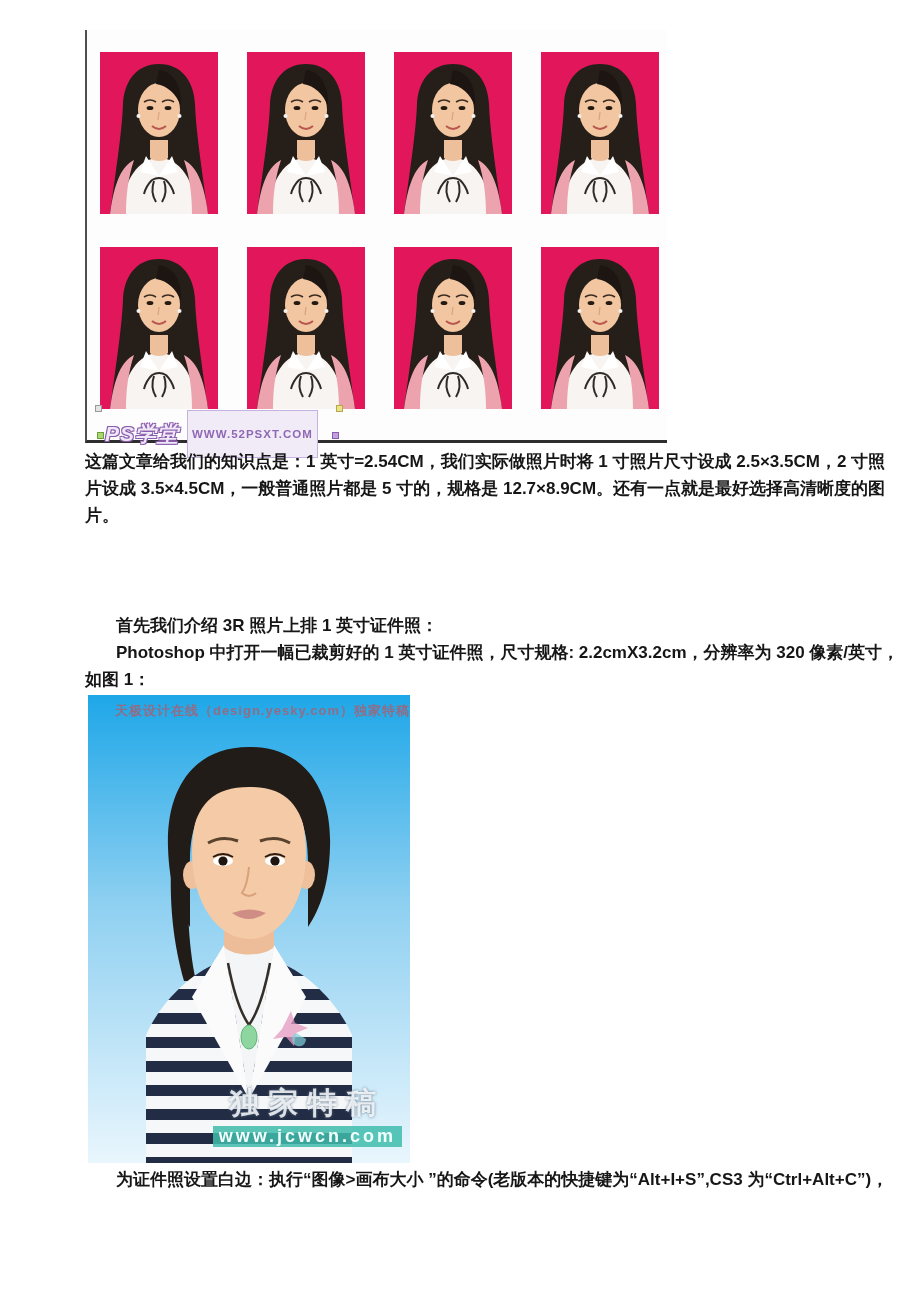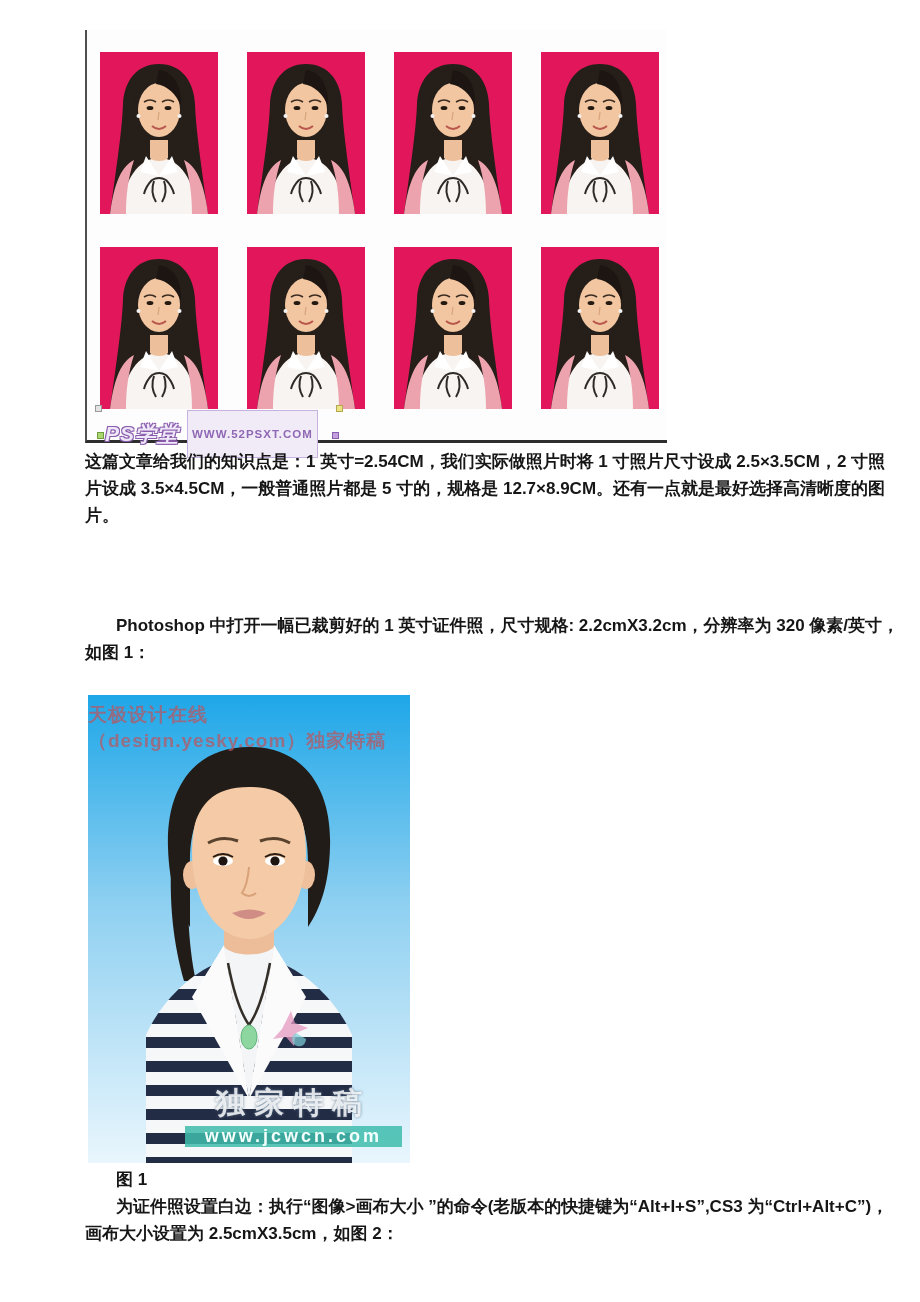--- a/index.html
+++ b/index.html
@@ -59,41 +59,41 @@
   .p-intro { top:612px; }
   .p-canvas { top:1166px; }
   
   .figure1 {
     position:absolute; left:88px; top:695px;
     width:322px; height:468px; overflow:hidden;
   }
   .figure1 svg.portrait { position:absolute; left:0; top:0; width:100%; height:100%; display:block; }
   .fig-wm-top {
     position:absolute; left:0; top:7px; width:100%;
-    text-align:left;
-    font-size:19px; font-weight:bold;
+    text-align:right;
+    font-size:13px; font-weight:bold;
     color:rgba(186,86,96,0.72);
     letter-spacing:1px;
   }
   .fig-brand {
     position:absolute; right:8px; bottom:16px;
     text-align:center;
   }
   .fig-brand-cn {
     font-size:30px; font-weight:bold; letter-spacing:9px;
     color:rgba(255,255,255,0.82);
     text-shadow:0 0 3px rgba(90,115,140,0.9);
     white-space:nowrap;
   }
   .fig-brand-url {
     display:inline-block; margin-top:2px;
     font-size:18px; font-weight:bold; letter-spacing:3px;
     color:#f2fffd;
     background:rgba(62,188,172,0.85);
-    padding:0 20px;
+    padding:0 6px;
   }
 </style>
 </head>
 <body>
 
 <svg width="0" height="0" style="position:absolute" aria-hidden="true">
   <defs>
     <linearGradient id="bgblue" x1="0" y1="0" x2="0" y2="1">
       <stop offset="0" stop-color="#1ea7e8"></stop>
       <stop offset="0.45" stop-color="#8fd0f1"></stop>
@@ -215,34 +215,33 @@
     </div>
   </div>
 
   <div class="textblock p-knowledge">
     <div class="tline">这篇文章给我们的知识点是：1 英寸=2.54CM，我们实际做照片时将 1 寸照片尺寸设成 2.5×3.5CM，2 寸照</div>
     <div class="tline">片设成 3.5×4.5CM，一般普通照片都是 5 寸的，规格是 12.7×8.9CM。还有一点就是最好选择高清晰度的图</div>
     <div class="tline">片。</div>
   </div>
 
   <div class="textblock p-intro">
+    <div class="tline indent">首先我们介绍 3R 照片上排 1 英寸证件照：</div>
     <div class="tline indent">Photoshop 中打开一幅已裁剪好的 1 英寸证件照，尺寸规格: 2.2cmX3.2cm，分辨率为 320 像素/英寸，</div>
     <div class="tline">如图 1：</div>
   </div>
 
   <div class="figure1">
     <svg class="portrait" viewBox="0 0 322 468">
         <use href="#sym-woman-blue"></use>
       </svg>
     <div class="fig-wm-top">天极设计在线（design.yesky.com）独家特稿</div>
     <div class="fig-brand">
       <div class="fig-brand-cn">独家特稿</div>
       <div class="fig-brand-url">www.jcwcn.com</div>
     </div>
   </div>
 
   <div class="textblock p-canvas">
-    <div class="tline indent">图 1</div>
     <div class="tline indent">为证件照设置白边：执行“图像&gt;画布大小 ”的命令(老版本的快捷键为“Alt+I+S”,CS3 为“Ctrl+Alt+C”)，</div>
-    <div class="tline">画布大小设置为 2.5cmX3.5cm，如图 2：</div>
   </div>
 
 </div>
 
 </body></html>

